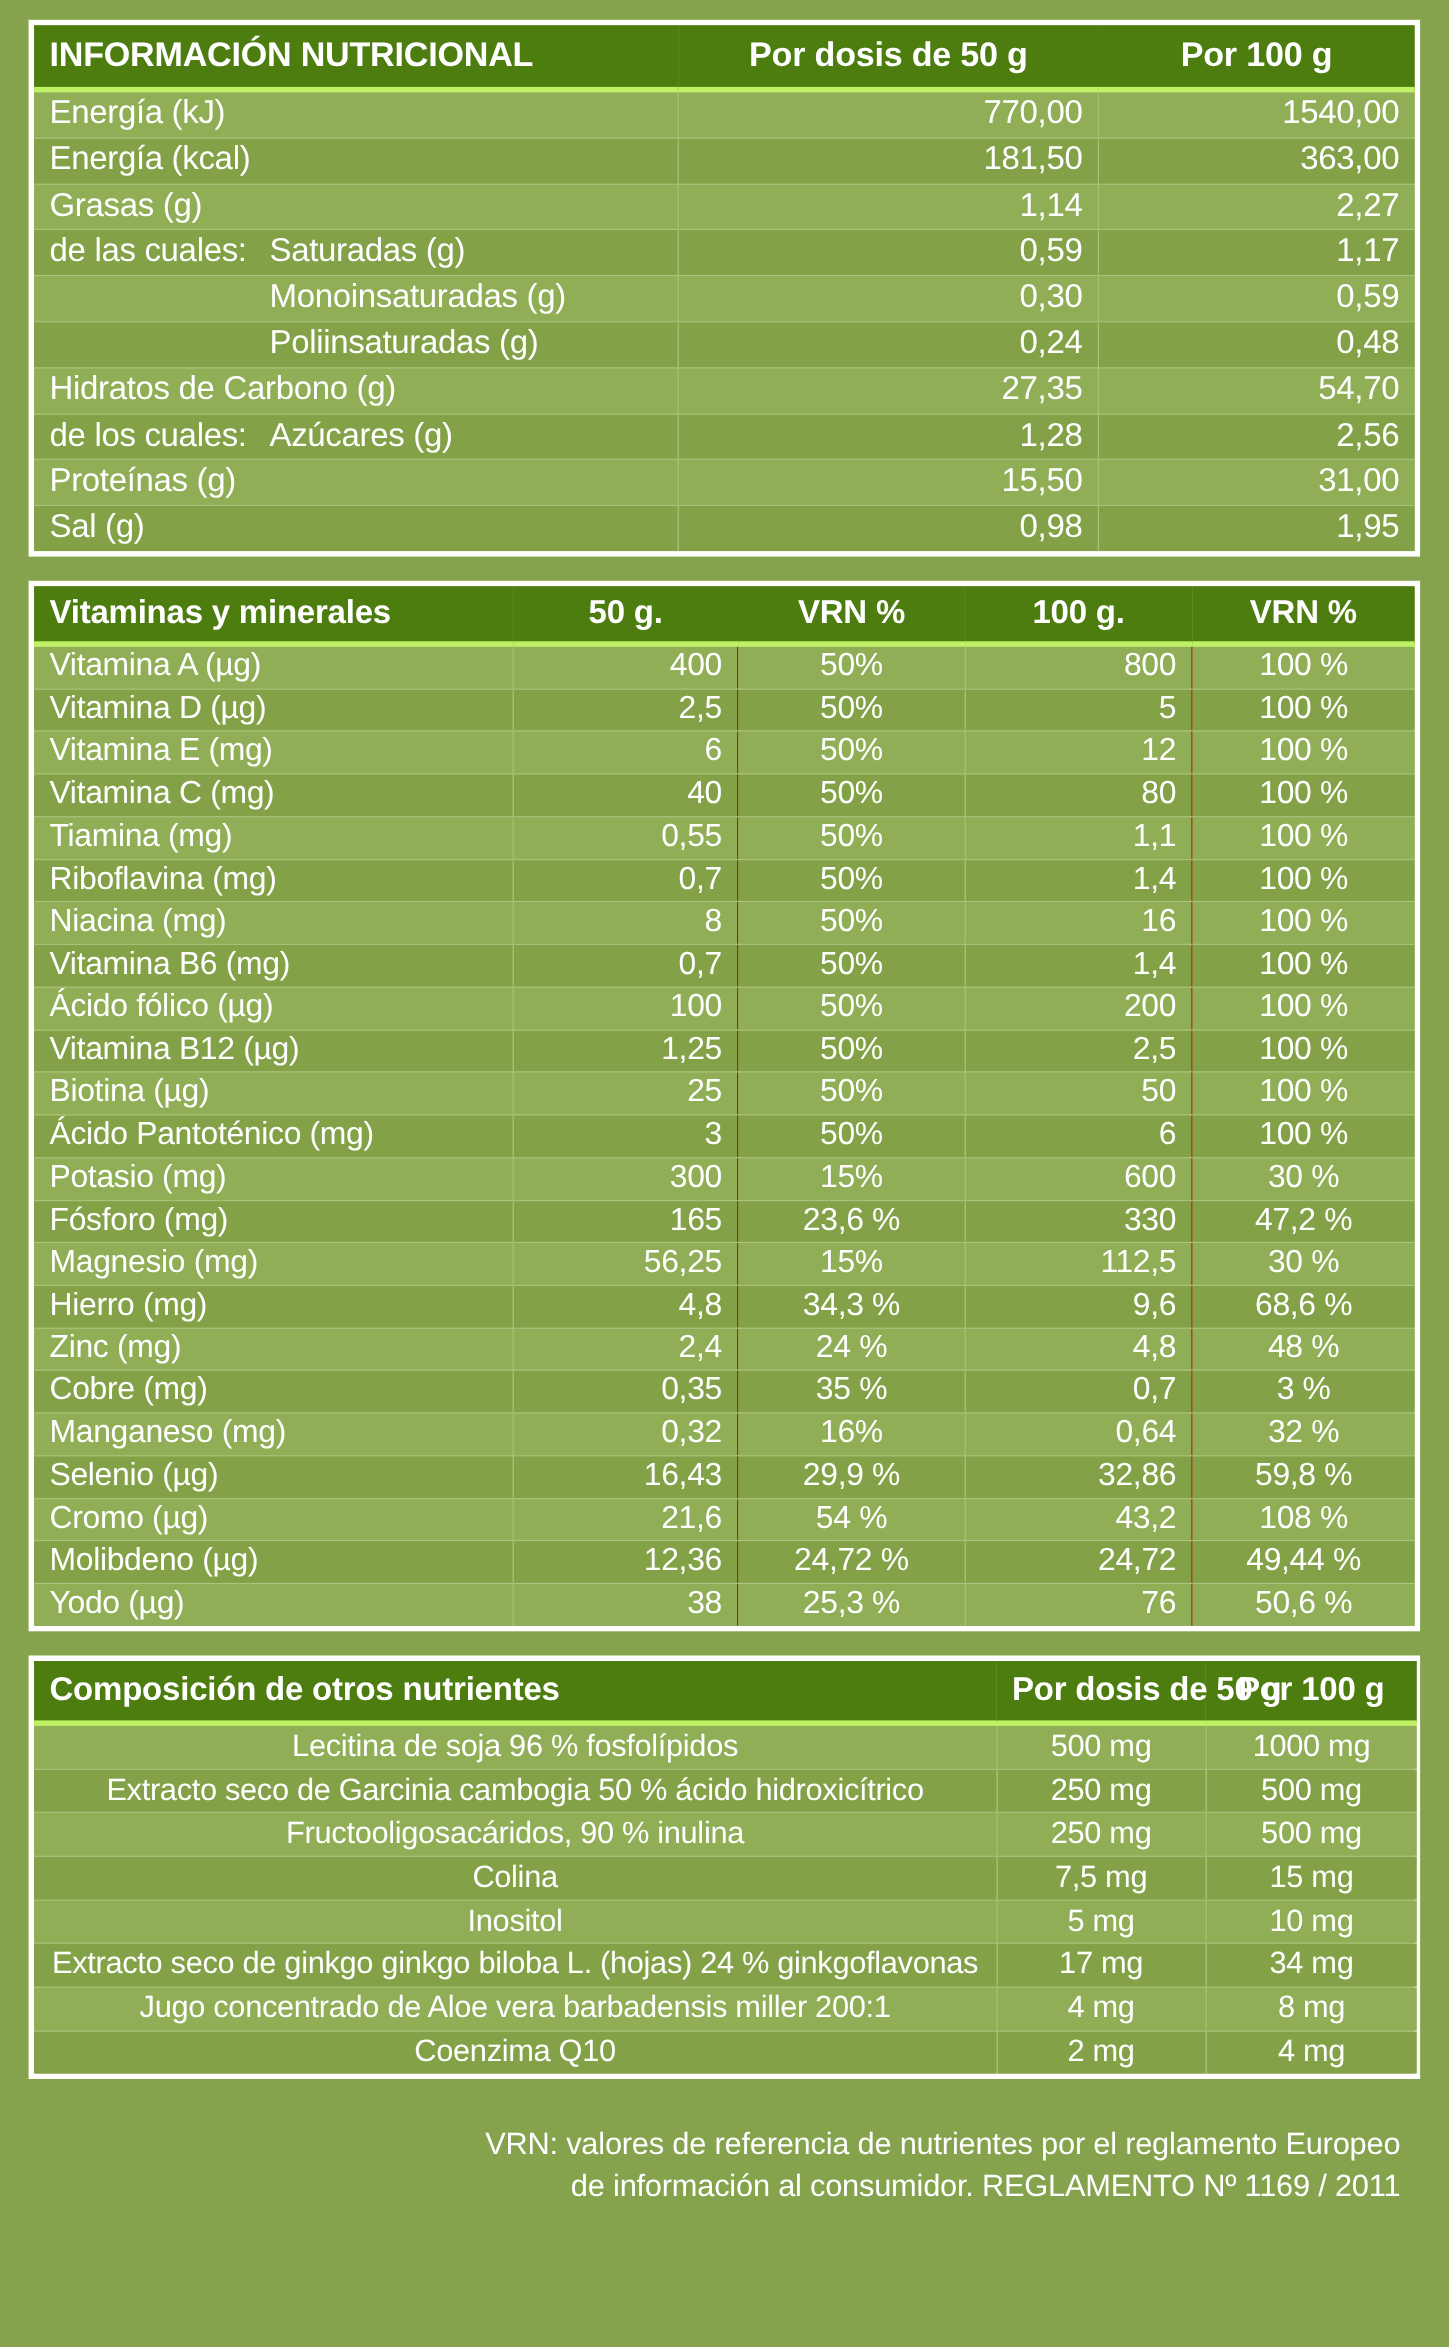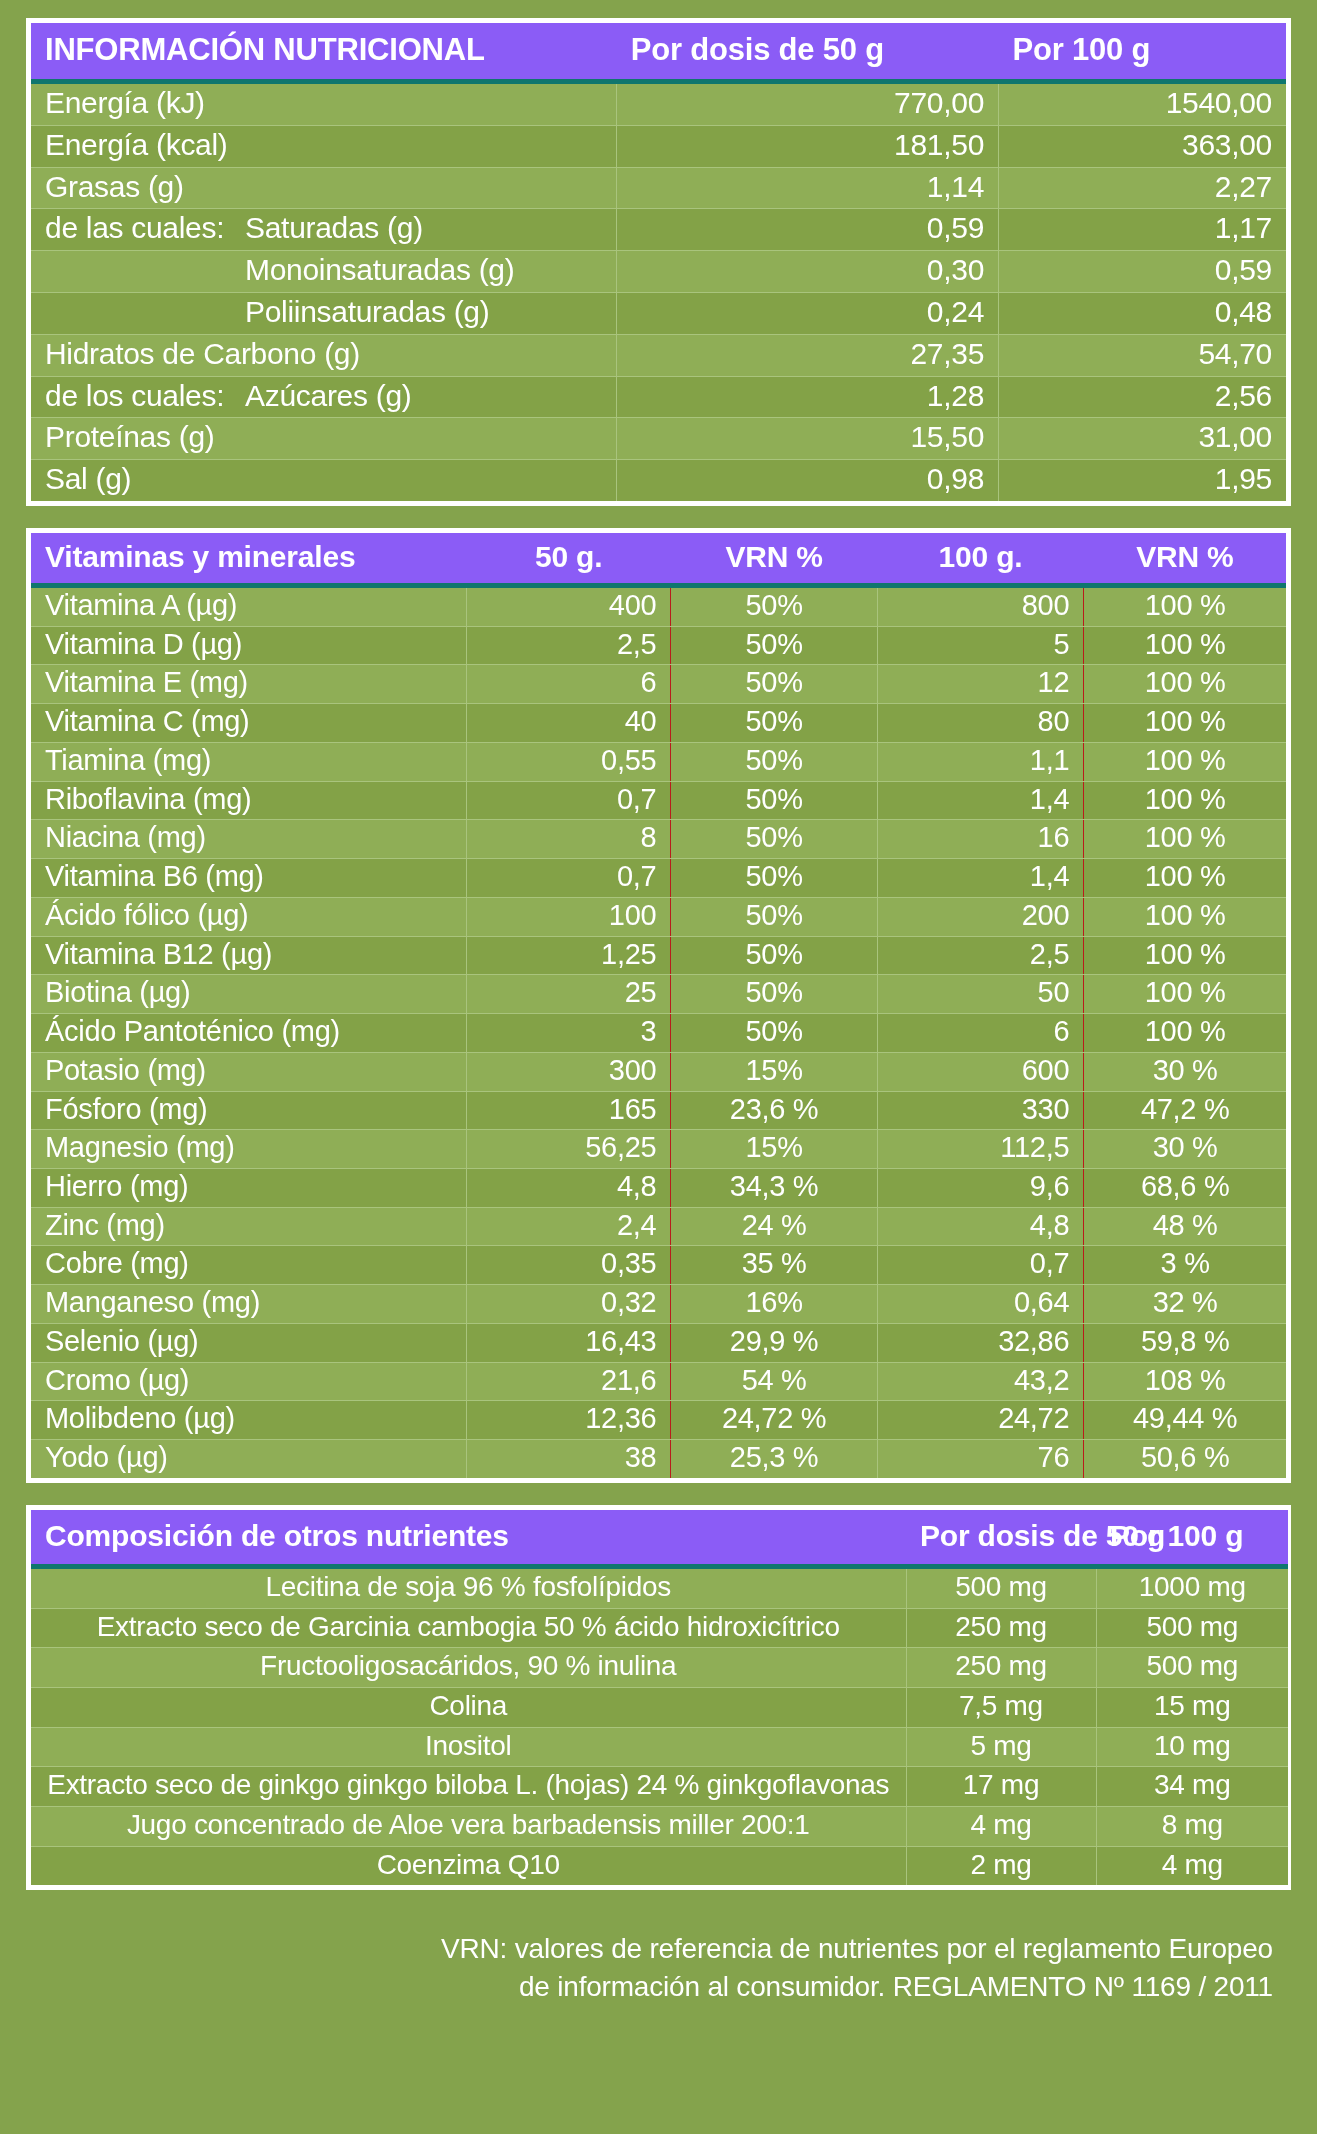--- a/index.html
+++ b/index.html
@@ -32,34 +32,34 @@
     background: #8fae56;
   }
 
   .tbl table {
     width: 100%;
     border-collapse: collapse;
     table-layout: fixed;
   }
 
   .tbl .hdr-row td {
-    background: #8b5cf6;
+    background: #4d7c0f;
     color: #ffffff;
     font-weight: bold;
     font-size: 31px;
     padding: 9px 14px 11px 14px;
     letter-spacing: -0.2px;
-    border-bottom: 5px solid #0f766e;
+    border-bottom: 5px solid #bef264;
     white-space: nowrap;
   }
   .tbl .hdr-row td.hdr-title {
     text-align: left;
   }
   .tbl .hdr-row td.hdr-num {
-    text-align: left;
+    text-align: center;
   }
 
   .tbl tbody tr td {
     color: #ffffff;
     font-size: 30px;
     padding: 3px 14px 6px 14px;
     line-height: 1.06;
     letter-spacing: -0.3px;
     white-space: nowrap;
     overflow: hidden;

